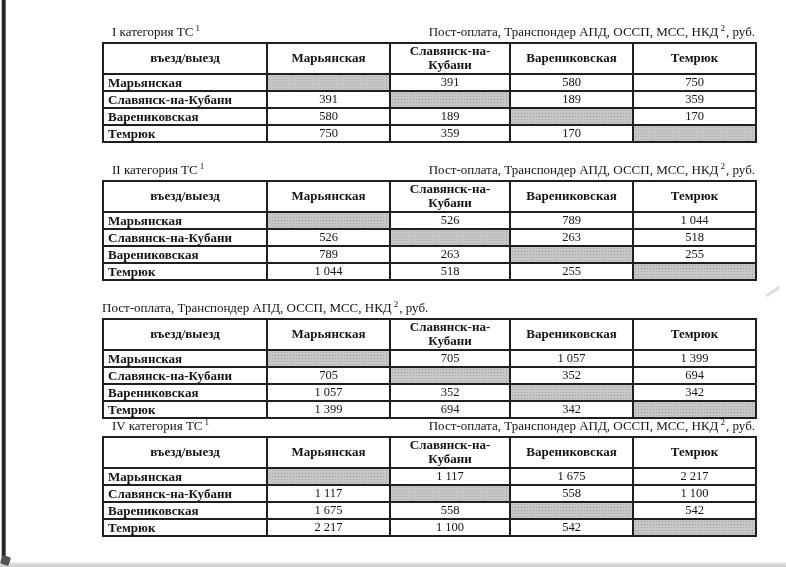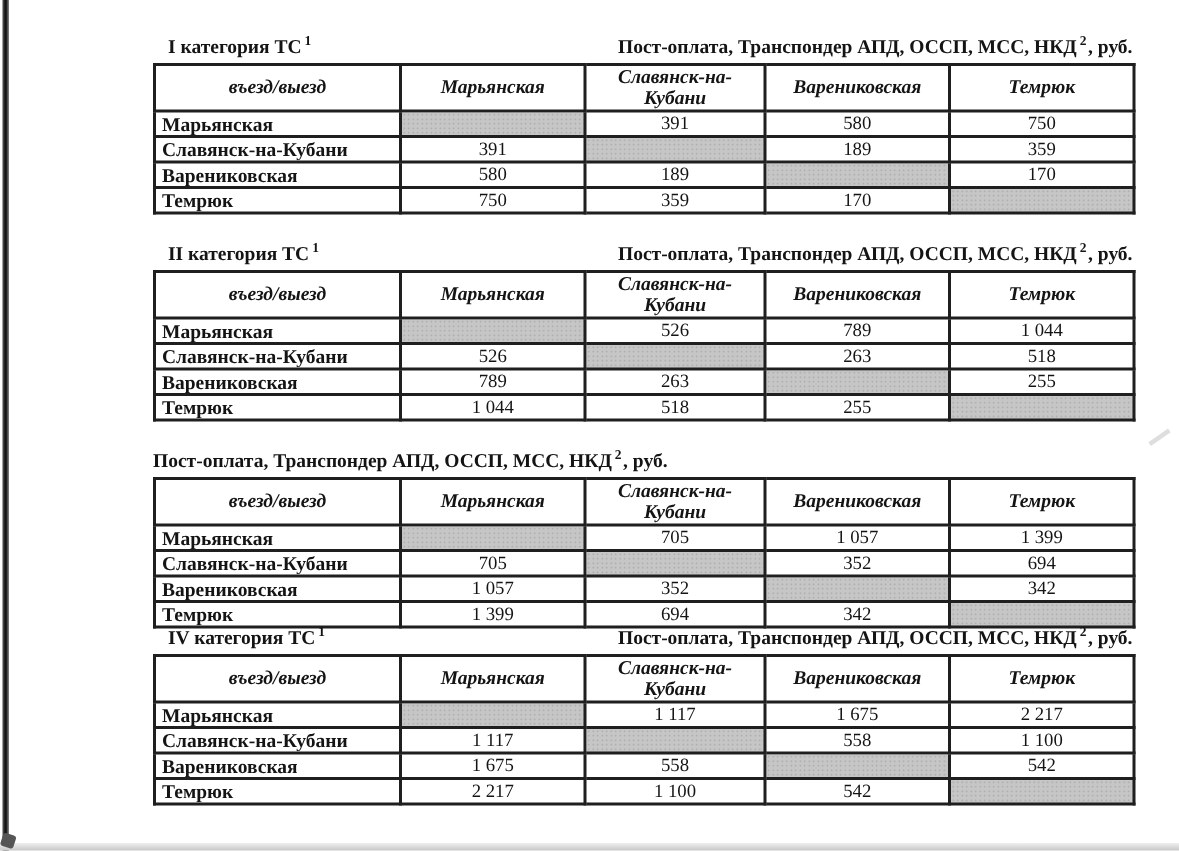--- a/index.html
+++ b/index.html
@@ -50,22 +50,22 @@
     width: 653px;
   }
   .block-1 { top: 24px; }
   .block-2 { top: 162px; }
   .block-3 { top: 300px; }
   .block-4 { top: 418px; }
 
   .block-title {
     display: flex;
     justify-content: space-between;
-    align-items: flex-end;
-    font-weight: bold;
+    align-items: center;
+    font-weight: normal;
     font-size: 13px;
     height: 15px;
     margin-bottom: 3px;
     white-space: nowrap;
   }
   .block-title .cat { padding-left: 10px; }
   .block-title sup {
     font-size: 9px;
     margin-left: 2px;
     margin-right: 1px;
@@ -82,21 +82,20 @@
     font-size: 13px;
     padding: 0 4px;
     text-align: center;
     vertical-align: middle;
     overflow: hidden;
   }
   table.toll th {
     font-weight: bold;
     height: 27px;
     line-height: 1.1;
-    font-style: italic;
   }
   table.toll td {
     height: 15px;
     font-size: 12.5px;
     line-height: 1;
   }
   table.toll td.row-label {
     text-align: left;
     font-weight: bold;
     font-size: 13px;

